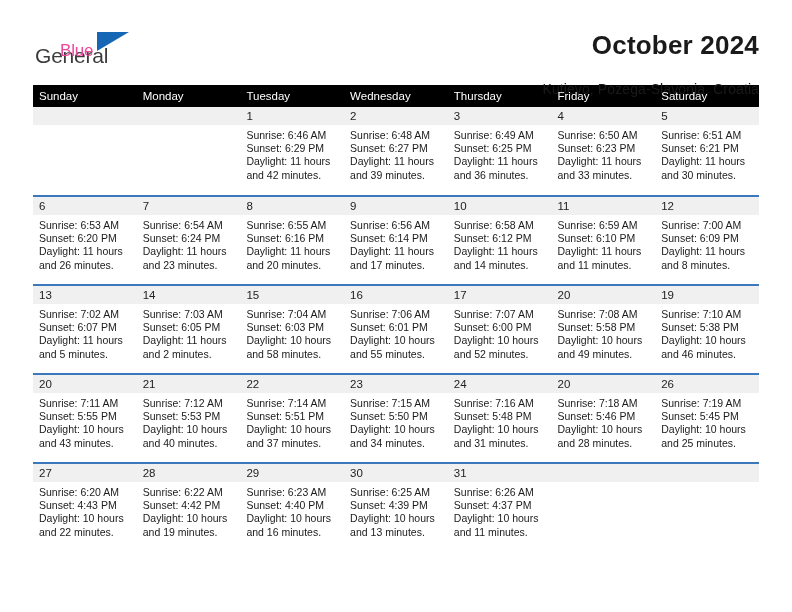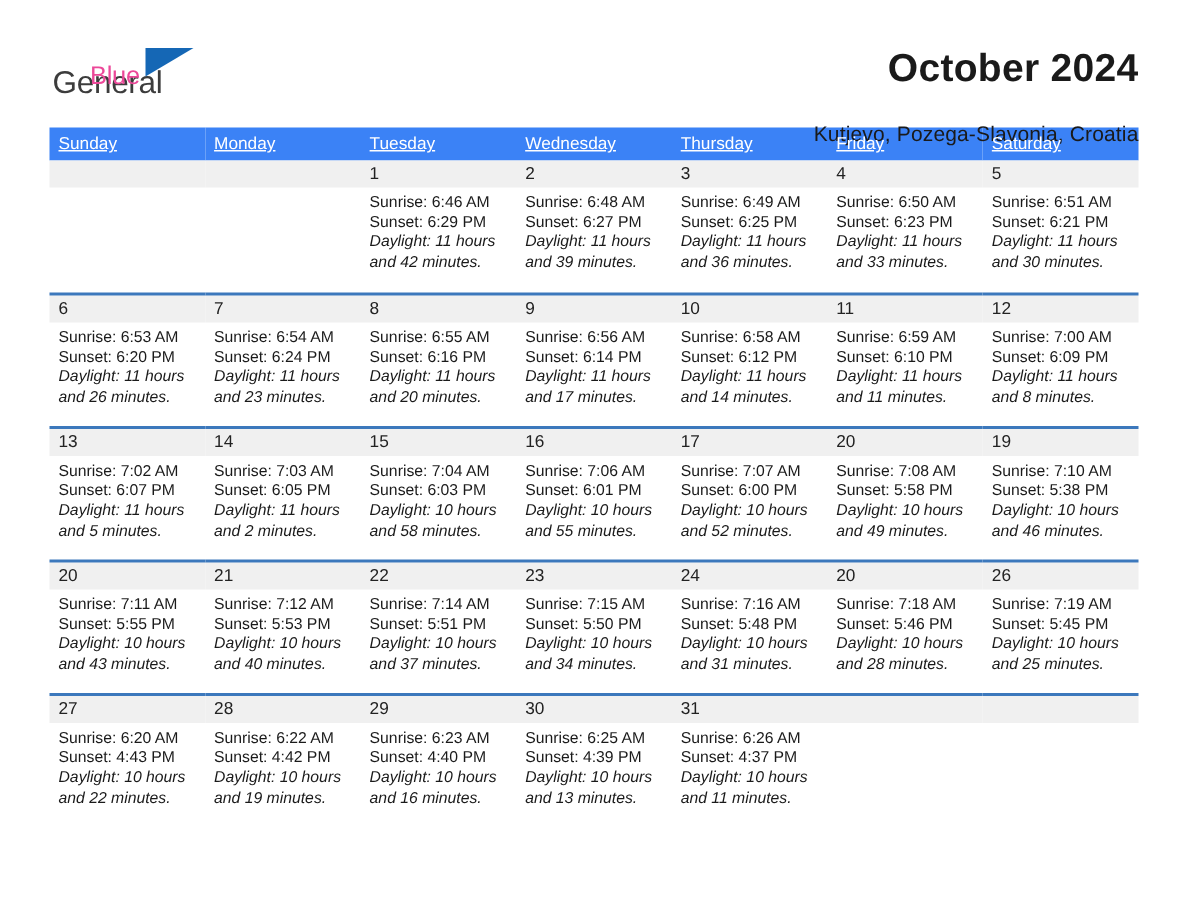--- a/index.html
+++ b/index.html
@@ -77,28 +77,27 @@
   }
 
   
   .calendar {
     margin-top: 13px;
     width: 726px;
     border-collapse: collapse;
     table-layout: fixed;
   }
   .calendar th {
-    background: #3b82f6;
+    background: #000000;
     color: #ffffff;
     font-size: 11.5px;
     font-weight: normal;
     text-align: left;
     padding: 5px 0 5px 6px;
     height: 21px;
-    text-decoration: underline;
   }
   .week-row > td {
     vertical-align: top;
     padding: 0;
     border-top: 2px solid #3c78bc;
     height: 89px;
   }
   .week-row:first-of-type > td { border-top: none; }
   .daynum {
     background: #f0f0f0;
@@ -109,21 +108,21 @@
     line-height: 12px;
   }
   .daynum.empty { color: transparent; }
   .details {
     padding: 4px 6px 0 6px;
     font-size: 10.5px;
     line-height: 13.2px;
     color: #1a1a1a;
   }
   .details div { white-space: nowrap; }
-  .details .daylight { white-space: normal; font-style: italic; }
+  .details .daylight { white-space: normal; }
 </style>
 </head>
 <body>
 
 <div class="page">
 
   <div class="masthead">
     <div class="logo">
       <span class="logo-general">General</span>
       <span class="logo-triangle"></span>

